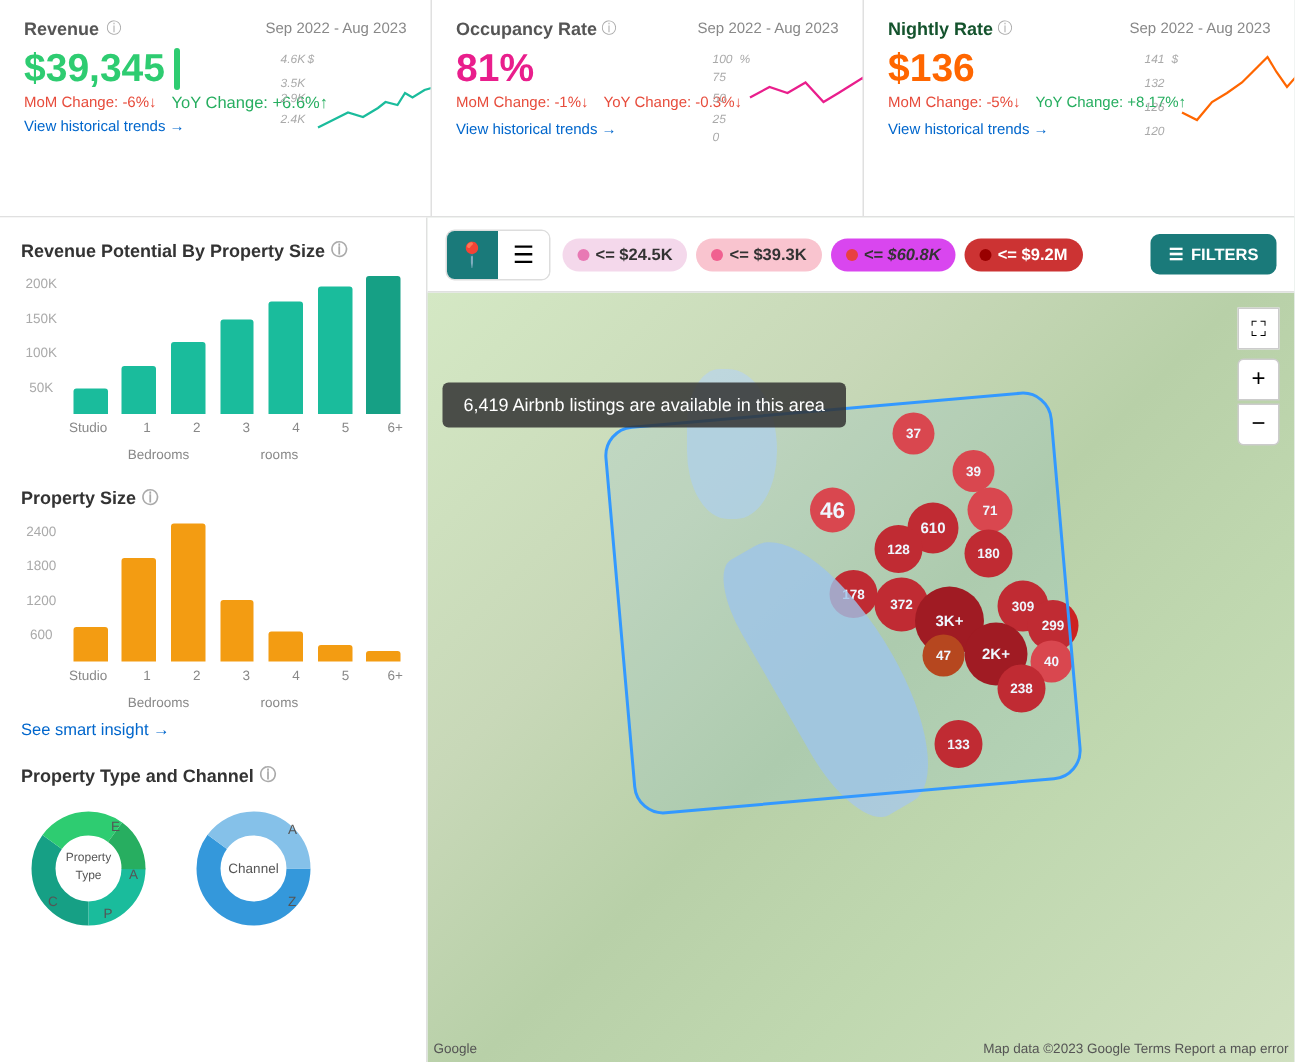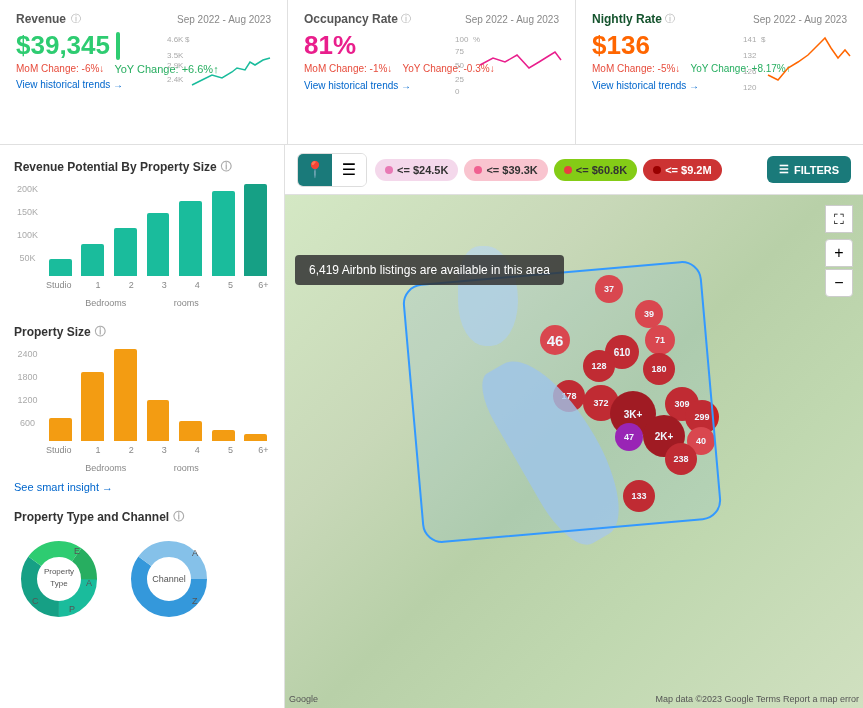--- a/index.html
+++ b/index.html
@@ -34,24 +34,25 @@
       margin-bottom: 2px;
     }
     .metric-changes {
       display: flex;
       gap: 10px;
       margin-bottom: 4px;
       flex-wrap: wrap;
     }
     .sparkline-container {
       position: absolute;
-      right: 20px;
+      right: 0;
       top: 30px;
       width: 100px;
       height: 70px;
+      font-style: italic;
     }
 
     
     .main-content {
       display: flex;
       height: 563px;
     }
 
     
     .sidebar {
@@ -577,21 +578,21 @@
       </div>
       <div class="price-filters">
         <button class="price-chip" style="background:#f4d8eb;color:#333;">
           <span class="chip-dot" style="background:#e879b4;"></span>
           <span>&lt;= $24.5K</span>
         </button>
         <button class="price-chip" style="background:#f9c4cf;color:#333;">
           <span class="chip-dot" style="background:#f06090;"></span>
           <span>&lt;= $39.3K</span>
         </button>
-        <button class="price-chip" style="background:#84cc16;color:#333;">
+        <button class="price-chip" style="background:#d946ef;color:#333;font-style:italic;">
           <span class="chip-dot" style="background:#e84040;"></span>
           <span>&lt;= $60.8K</span>
         </button>
         <button class="price-chip" style="background:#cc3333;color:#fff;">
           <span class="chip-dot" style="background:#990000;"></span>
           <span>&lt;= $9.2M</span>
         </button>
       </div>
       <button class="filters-btn">
         <span>☰</span>
@@ -621,21 +622,21 @@
       <div class="map-cluster" style="width:28px;height:28px;background:#e84040;top:105px;left:350px;font-size:9px;">39</div>
       <div class="map-cluster" style="width:30px;height:30px;background:#e84040;top:130px;left:255px;font-size:15px;">46</div>
       <div class="map-cluster" style="width:34px;height:34px;background:#cc2222;top:140px;left:320px;font-size:10px;">610</div>
       <div class="map-cluster" style="width:30px;height:30px;background:#e84040;top:130px;left:360px;font-size:9px;">71</div>
       <div class="map-cluster" style="width:32px;height:32px;background:#cc2222;top:155px;left:298px;font-size:9px;">128</div>
       <div class="map-cluster" style="width:32px;height:32px;background:#cc2222;top:185px;left:268px;font-size:9px;">178</div>
       <div class="map-cluster" style="width:32px;height:32px;background:#cc2222;top:158px;left:358px;font-size:9px;">180</div>
       <div class="map-cluster" style="width:36px;height:36px;background:#cc2222;top:190px;left:298px;font-size:9px;">372</div>
       <div class="map-cluster" style="width:46px;height:46px;background:#aa1111;top:196px;left:325px;font-size:10px;">3K+</div>
       <div class="map-cluster" style="width:34px;height:34px;background:#cc2222;top:192px;left:380px;font-size:9px;">309</div>
-      <div class="map-cluster" style="width:28px;height:28px;background:#a21caf;top:228px;left:330px;font-size:9px;">47</div>
+      <div class="map-cluster" style="width:28px;height:28px;background:#c2410c;top:228px;left:330px;font-size:9px;">47</div>
       <div class="map-cluster" style="width:42px;height:42px;background:#aa1111;top:220px;left:358px;font-size:10px;">2K+</div>
       <div class="map-cluster" style="width:34px;height:34px;background:#cc2222;top:205px;left:400px;font-size:9px;">299</div>
       <div class="map-cluster" style="width:28px;height:28px;background:#e84040;top:232px;left:402px;font-size:9px;">40</div>
       <div class="map-cluster" style="width:32px;height:32px;background:#cc2222;top:248px;left:380px;font-size:9px;">238</div>
       <div class="map-cluster" style="width:32px;height:32px;background:#cc2222;top:285px;left:338px;font-size:9px;">133</div>
 
       <div class="google-logo">Google</div>
       <div class="map-footer-text">Map data ©2023 Google  Terms  Report a map error</div>
     </div>
   </div>

